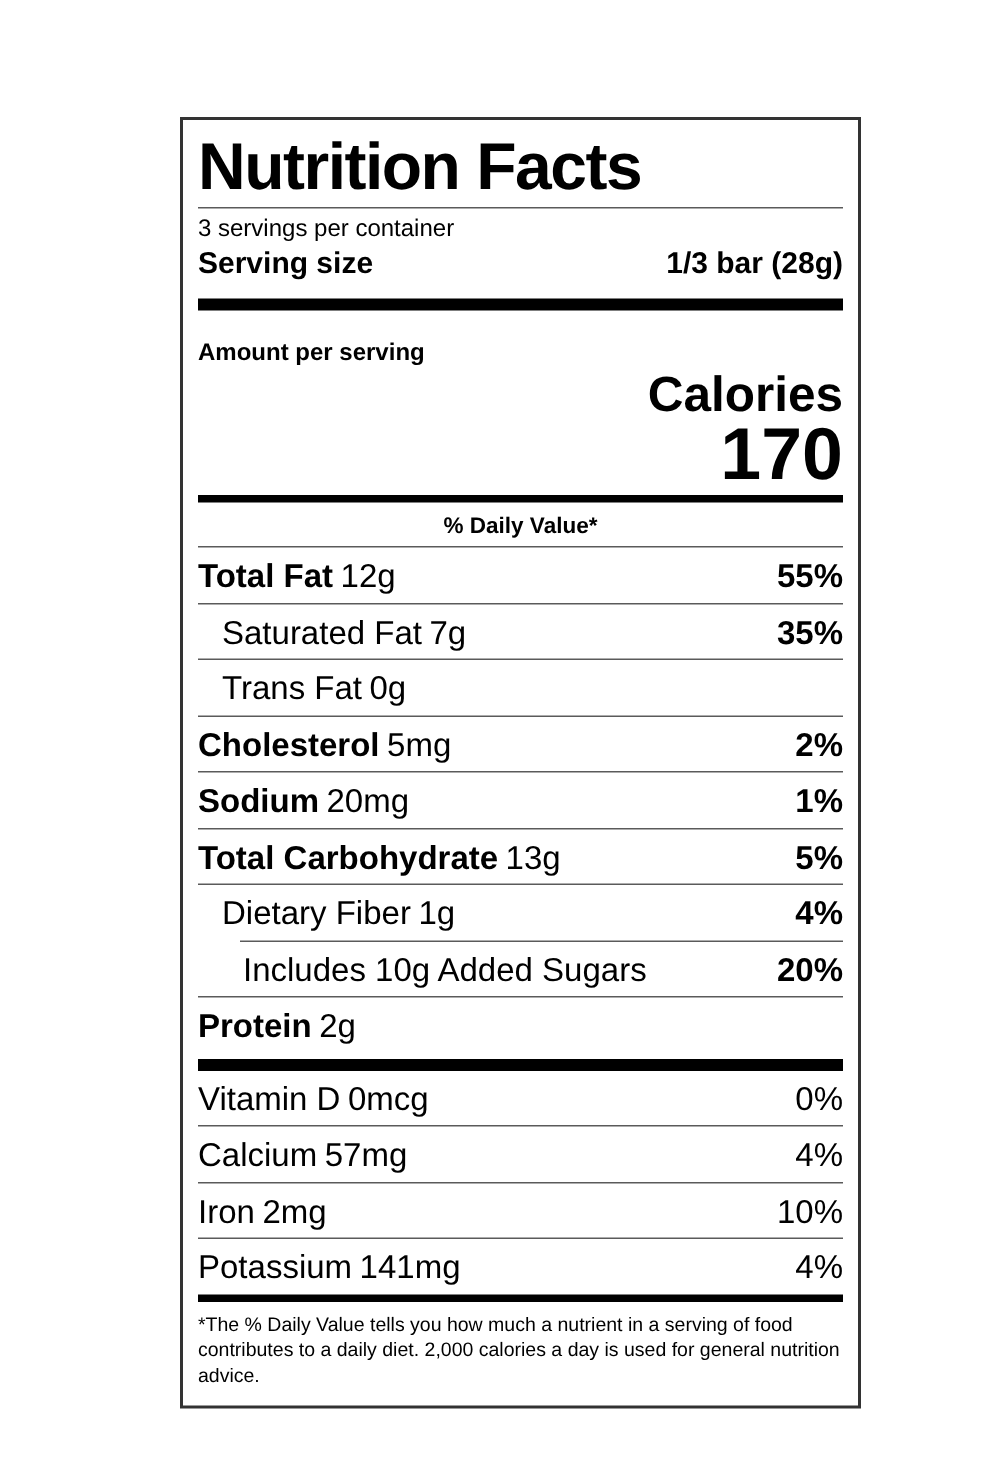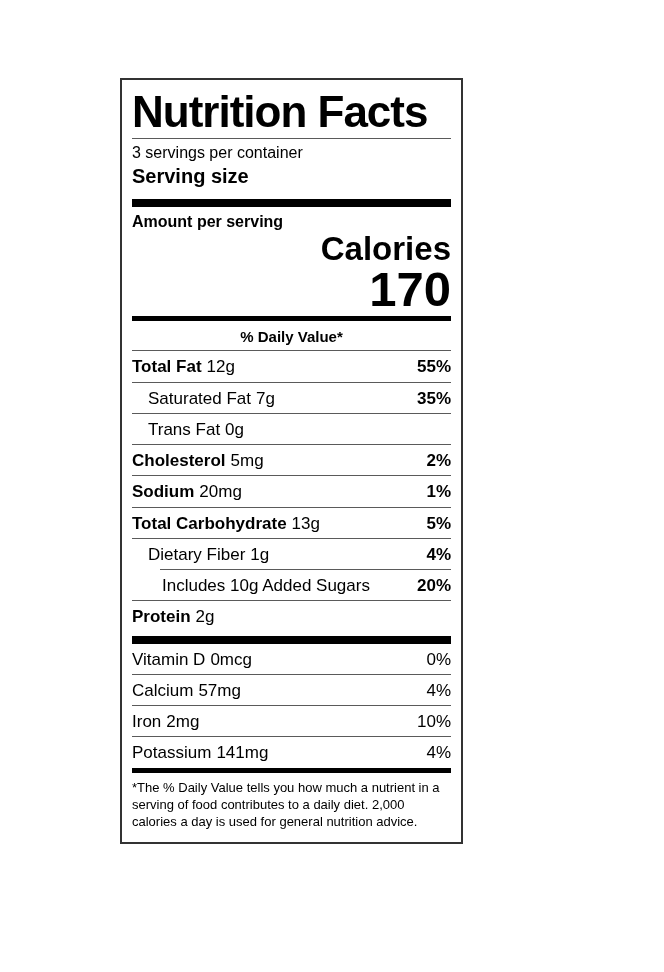--- a/index.html
+++ b/index.html
@@ -6,21 +6,21 @@
   html, body {
     width: 664px; height: 972px;
     background: #ffffff;
     font-family: "Liberation Sans", sans-serif;
     color: #000;
     position: relative;
   }
   .nf-label {
     position: absolute;
     left: 120px; top: 78px;
-    width: 343px;
+    width: 454px;
     background: #fff;
     border: 2px solid #333;
     padding: 6px 10px 10px 10px;
   }
   .nf-title {
     font-size: 44px;
     font-weight: bold;
     letter-spacing: -1px;
     line-height: 1.18;
     white-space: nowrap;
@@ -29,37 +29,37 @@
   .hairline.indented { margin-left: 28px; }
   .bar-thick  { height: 8px; background: #000; margin: 4px 0 0 0; }
   .bar-medium { height: 5px; background: #000; }
 
   .servings-line { font-size: 16px; padding: 5px 0 1px 0; }
   .serving-size-row {
     display: flex; justify-content: space-between; align-items: flex-end;
     font-size: 20px; font-weight: bold; padding: 2px 0 7px 0;
   }
 
-  .amount-per-serving { font-size: 16px; font-weight: bold; padding: 6px 0 0 0; }
+  .amount-per-serving { font-size: 16px; font-weight: bold; padding: 20px 0 0 0; }
   .calories-row {
     display: flex; justify-content: space-between; align-items: flex-end;
     padding: 0 0 4px 0;
     flex-direction: column;
   }
   .calories-label { font-size: 33px; font-weight: bold; line-height: 1.1; }
   .calories-value { font-size: 49px; font-weight: bold; line-height: 0.92; }
 
   .dv-header {
     text-align: center; font-weight: bold; font-size: 15px;
     padding: 7px 0 5px 0;
   }
 
   .row {
     display: flex; justify-content: space-between; align-items: baseline;
-    font-size: 17px; line-height: 1.25;
+    font-size: 22px; line-height: 1.25;
     padding: 5px 0 4px 0;
     border-top: 1px solid #5a5a5a;
   }
   .row.no-line { border-top: none; }
   .row-left span + span { margin-left: 5px; }
   .b { font-weight: bold; }
   .ind1 { padding-left: 16px; }
   .ind2 { padding-left: 30px; }
 
   .footnote {
@@ -71,20 +71,21 @@
 <body>
 
 <div class="nf-label">
 
   <div class="nf-title">Nutrition Facts</div>
   <div class="hairline"></div>
 
   <div class="servings-line">3 servings per container</div>
   <div class="serving-size-row">
     <span>Serving size</span>
+    <span>1/3 bar (28g)</span>
   </div>
 
   <div class="bar-thick"></div>
 
   <div class="amount-per-serving">Amount per serving</div>
   <div class="calories-row">
     <span class="calories-label">Calories</span>
     <span class="calories-value">170</span>
   </div>
 

